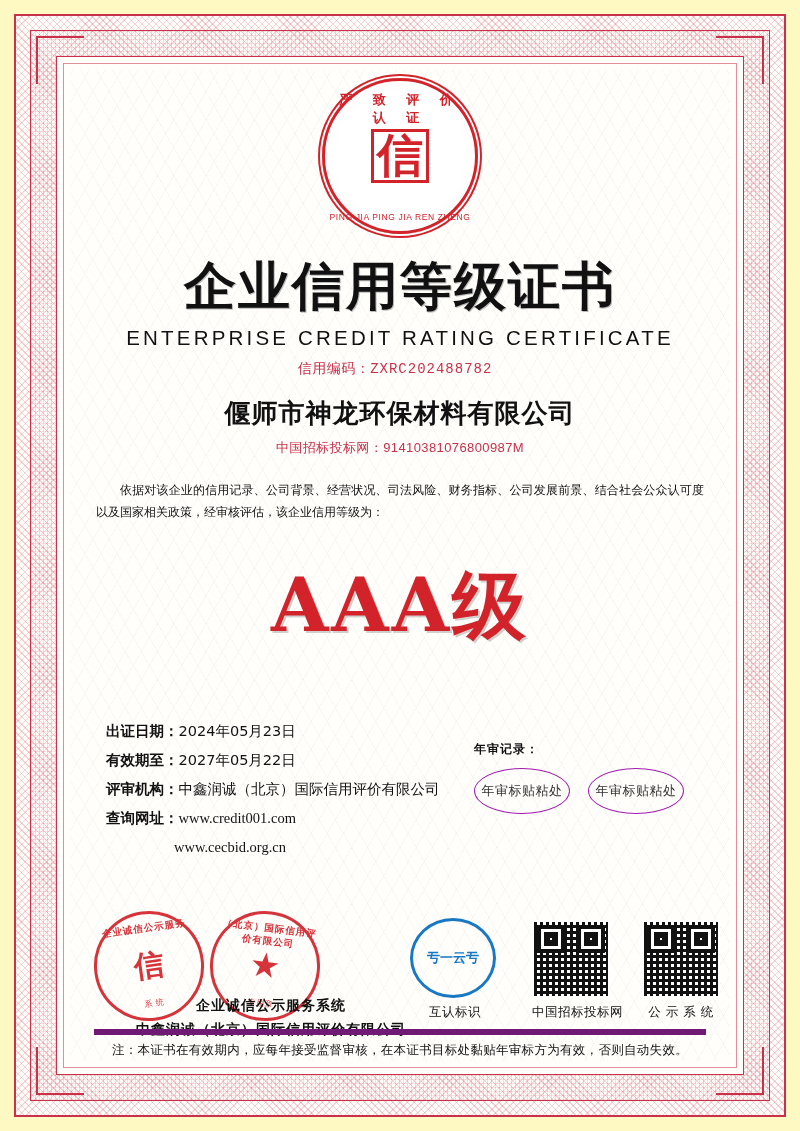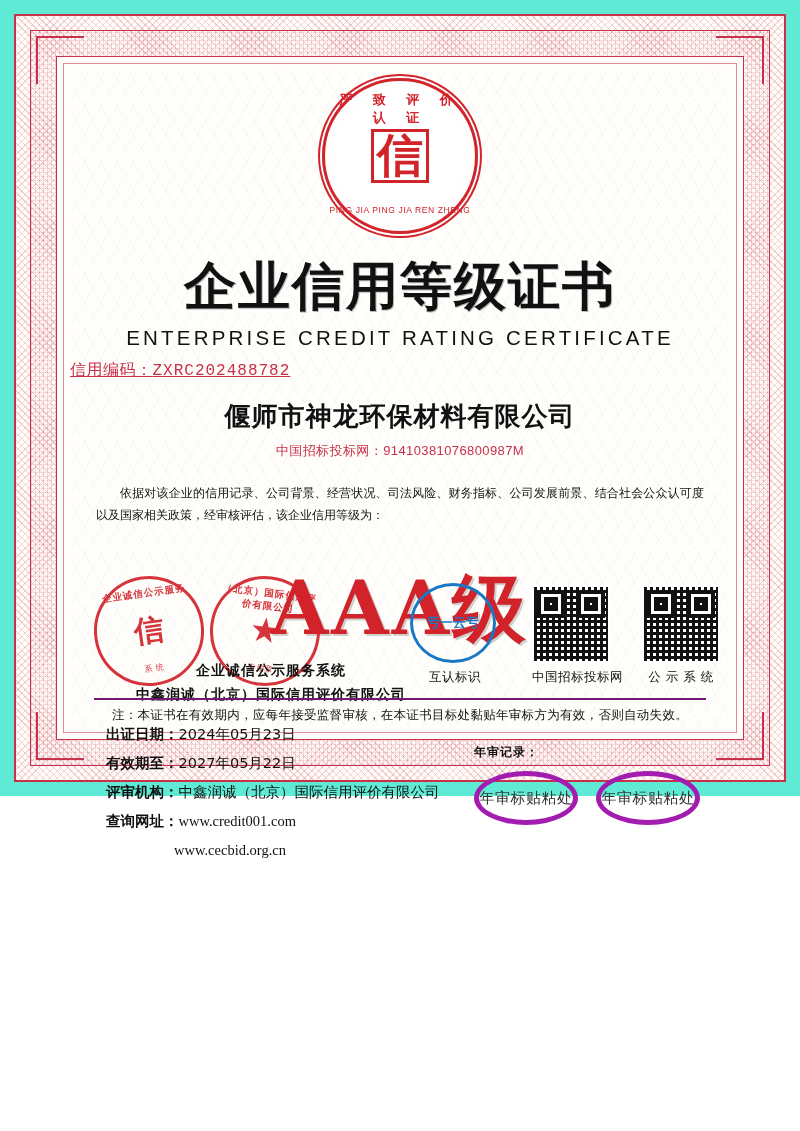--- a/index.html
+++ b/index.html
@@ -10,22 +10,22 @@
   body {
     width: 800px;
     height: 1131px;
     font-family: "Liberation Serif", serif;
     overflow: hidden;
   }
 
   .certificate {
     position: relative;
     width: 800px;
-    height: 796px;
-    background: #5eead4;
+    height: 1131px;
+    background: #fef9c3;
     box-sizing: border-box;
   }
 
   
   .border-outer {
     position: absolute;
     left: 14px; top: 14px; right: 14px; bottom: 14px;
     border: 2px solid #c9304a;
     background:
       repeating-linear-gradient(45deg, rgba(201,48,74,0.22) 0px, rgba(201,48,74,0.22) 1px, transparent 1px, transparent 5px),
@@ -102,21 +102,21 @@
     top: 10px; left: 0; right: 0;
     text-align: center;
     font-size: 13px;
     font-weight: bold;
     color: #d2232a;
     letter-spacing: 8px;
     font-family: "DejaVu Sans", sans-serif;
   }
   .emblem .bottom-py {
     position: absolute;
-    bottom: 16px; left: 0; right: 0;
+    bottom: 9px; left: 0; right: 0;
     text-align: center;
     font-size: 8.5px;
     color: #d2232a;
     letter-spacing: 0.6px;
     font-family: "Liberation Sans", sans-serif;
   }
   .emblem .center-mark {
     position: absolute;
     left: 50%; top: 50%;
     transform: translate(-50%,-50%);
@@ -148,27 +148,26 @@
     margin-top: 4px;
     text-align: center;
     font-size: 20.5px;
     color: #111;
     letter-spacing: 3.2px;
     font-family: "Liberation Sans", sans-serif;
   }
 
   .credit-no {
     margin-top: 10px;
-    text-align: left;
+    text-align: center;
     padding-right: 10px;
     color: #c9304a;
-    font-size: 16px;
+    font-size: 14px;
     font-family: "Liberation Sans", sans-serif;
     letter-spacing: 0.5px;
-    text-decoration: underline;
   }
   .credit-no .value {
     font-family: "Liberation Mono", monospace;
     letter-spacing: 1px;
   }
 
   .company {
     margin-top: 18px;
     text-align: center;
     font-size: 26px;
@@ -240,24 +239,24 @@
     font-family: "DejaVu Sans", sans-serif;
     letter-spacing: 1px;
   }
   .stamp-slots {
     margin-top: 10px;
     display: flex;
     gap: 18px;
   }
   .stamp-slot {
     width: 94px; height: 44px;
-    border: 5px solid #a21caf;
+    border: 1px solid #a21caf;
     border-radius: 50%;
     display: flex; align-items: center; justify-content: center;
-    font-size: 15px;
+    font-size: 13px;
     color: #333;
     font-family: "DejaVu Sans", sans-serif;
     letter-spacing: 0.5px;
   }
 
   
   .bottom-row {
     position: absolute;
     left: 24px; right: 10px; bottom: 44px;
     display: flex;
@@ -384,21 +383,21 @@
     border: 3px solid #1878c4;
     text-align: center;
     line-height: 1.1;
   }
   .logo-item { text-align: center; width: 90px; }
 
   
   .footnote {
     position: absolute;
     left: 24px; right: 24px; bottom: 6px;
-    border-top: 2px solid #701a75;
+    border-top: 6px solid #701a75;
     padding-top: 7px;
     text-align: center;
     font-size: 12.5px;
     color: #111;
     font-family: "DejaVu Sans", sans-serif;
     letter-spacing: 0.3px;
   }
 </style>
 </head>
 <body>

